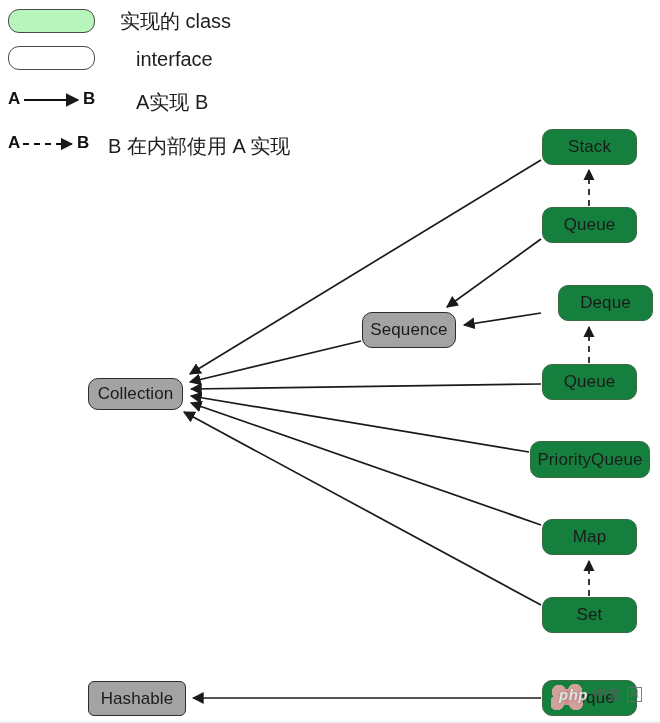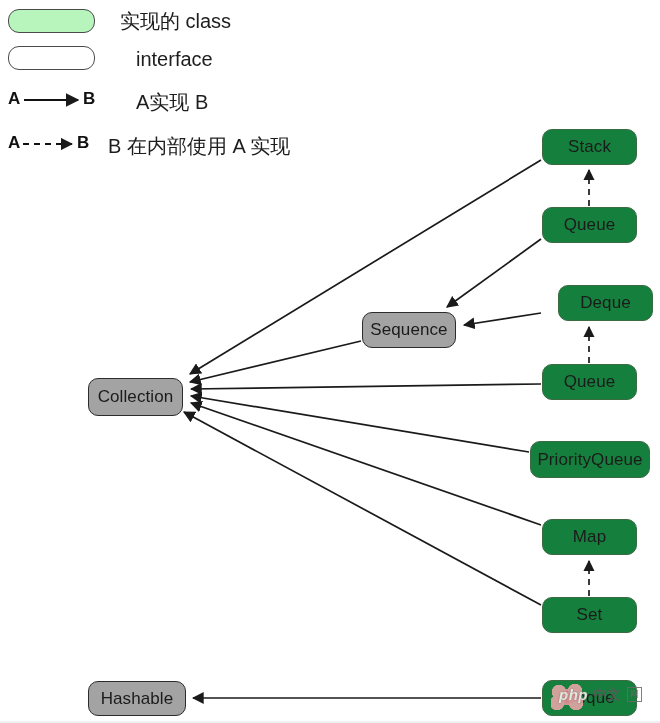--- a/index.html
+++ b/index.html
@@ -175,23 +175,23 @@
   <div class="node klass" style="left:542px;top:364px;width:95px;height:36px;">Queue</div>
 
   <div class="node klass" style="left:542px;top:519px;width:95px;height:36px;">Map</div>
 
   <div class="node klass" style="left:542px;top:597px;width:95px;height:36px;">Set</div>
 
   <div class="node klass" style="left:542px;top:680px;width:95px;height:36px;">Deque</div>
 
   <div class="node iface" style="left:362px;top:312px;width:94px;height:36px;">Sequence</div>
 
-  <div class="node iface" style="left:88px;top:378px;width:95px;height:38px;">Collection</div>
+  <div class="node iface" style="left:88px;top:378px;width:95px;height:32px;">Collection</div>
 
-  <div class="node iface" style="left:88px;top:681px;width:98px;height:35px;">Hashable</div>
+  <div class="node iface" style="left:88px;top:681px;width:98px;height:35px;border-radius:6px;">Hashable</div>
 
   <div class="watermark" style="left:551px;top:674px;width:95px;height:30px;">
     <span class="wm-flower"></span>
     <span class="wm-php">php</span>
     <span class="wm-cn">中文</span>
     <span class="wm-box">网</span>
   </div>
 
   <div class="bottom-rule"></div>
 </div>

